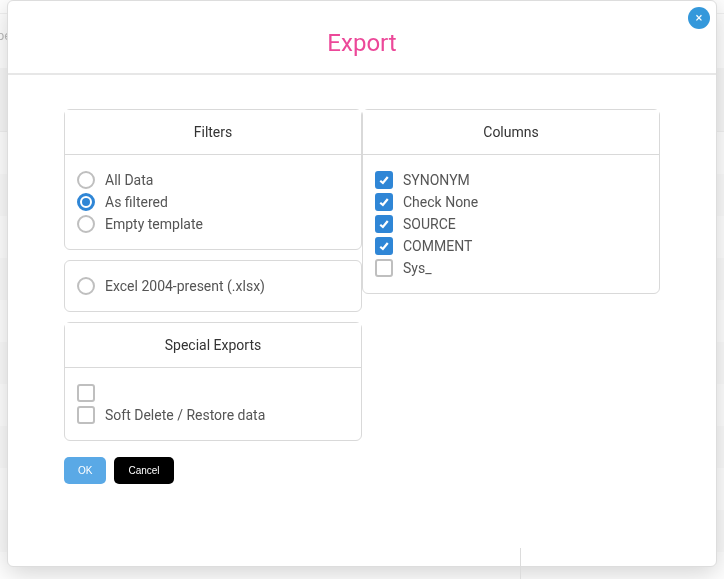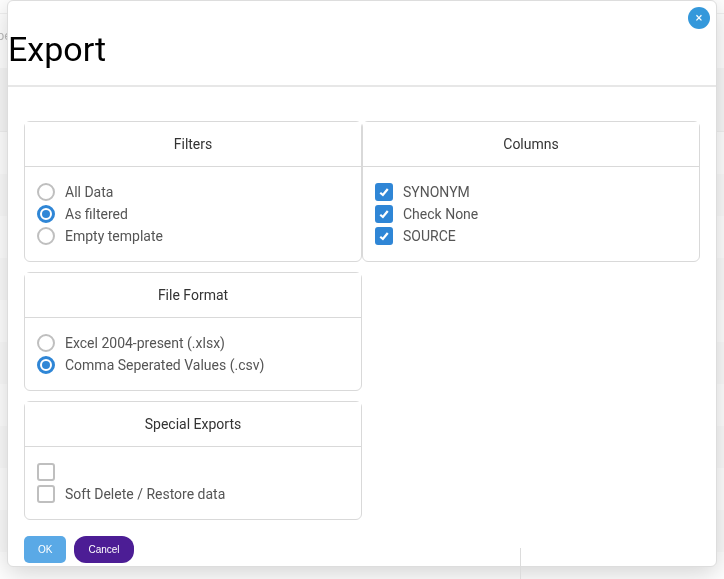--- a/index.html
+++ b/index.html
@@ -16,24 +16,24 @@
 
   .modal-overlay { position: absolute; inset: 0; background: rgba(255,255,255,0.55); }
 
   .modal { position: absolute; top: 0; left: 7px; right: 7px; bottom: 12px;
            background: #fff; border: 1px solid #ddd; border-radius: 6px;
            box-shadow: 0 6px 26px rgba(0,0,0,0.18); }
   .close-btn { position: absolute; top: 6px; right: 6px; width: 22px; height: 22px;
                border-radius: 50%; background: #3498db; color: #fff; font-size: 13px;
                line-height: 22px; text-align: center; cursor: pointer; z-index: 5; }
 
-  .modal-title { font-size: 34px; font-weight: 400; color: #000000;
+  .modal-title { text-align: center; font-size: 24px; font-weight: 400; color: #ec4899;
                  padding: 28px 0 16px; border-bottom: 2px solid #e7e7e7; }
 
-  .modal-body { display: flex; padding: 34px 16px 20px; align-items: flex-start; }
+  .modal-body { display: flex; padding: 34px 56px 20px; align-items: flex-start; }
   .col { flex: 1; display: flex; flex-direction: column; gap: 0; }
 
   .section { border: 1px solid #d9d9d9; border-radius: 6px; margin-bottom: 10px; background: #fff; }
   .section-header { text-align: center; padding: 14px 8px; font-size: 14px; color: #333;
                     border-bottom: 1px solid #d9d9d9; background: #fff; }
   .section-body { padding: 14px 12px 14px 12px; }
 
   .opt-row { display: flex; align-items: center; gap: 10px; padding: 2px 0; }
   .opt-label { font-size: 14px; color: #555; }
 
@@ -46,21 +46,21 @@
   
   .chk { width: 18px; height: 18px; border: 2px solid #bfbfbf; border-radius: 3px;
          display: inline-flex; align-items: center; justify-content: center; flex: 0 0 18px; }
   .chk.checked { background: #2f86d6; border-color: #2f86d6; }
   .chk.checked svg { display: block; }
   .chk svg { display: none; width: 12px; height: 12px; stroke: #fff; stroke-width: 3; fill: none; }
 
   .btn-row { display: flex; gap: 8px; padding: 6px 0 0 0; }
   .btn { border: none; border-radius: 5px; padding: 8px 14px; font-size: 10px; cursor: pointer; color: #fff; }
   .btn-ok     { background: #5aa9e6; }
-  .btn-cancel { background: #4c1d95; border-radius: 12px; }
+  .btn-cancel { background: #000000; }
 
   .right-vline { position: absolute; top: 548px; bottom: 0; left: 520px; width: 1px; background: #dcdcdc; }
 </style>
 </head>
 <body>
 
 <div class="bg-layer">
   <div class="bg-stripe-top"></div>
   <div class="bg-stripe-2">
     <div class="bg-text">no        1 for 'apex_url_dev_fr         IS         Combination fr                dev fr       Me</div>
@@ -95,29 +95,24 @@
             <span class="opt-label">As filtered</span>
           </div>
           <div class="opt-row">
             <span class="radio"></span>
             <span class="opt-label">Empty template</span>
           </div>
         </div>
       </div>
 
       <div class="section">
-        <div class="section-header">File Format</div>
         <div class="section-body">
           <div class="opt-row">
             <span class="radio"></span>
             <span class="opt-label">Excel 2004-present (.xlsx)</span>
-          </div>
-          <div class="opt-row">
-            <span class="radio checked"></span>
-            <span class="opt-label">Comma Seperated Values (.csv)</span>
           </div>
         </div>
       </div>
 
       <div class="section">
         <div class="section-header">Special Exports</div>
         <div class="section-body">
           <div class="opt-row">
             <span class="chk"></span>
           </div>
@@ -157,20 +152,32 @@
             <span class="opt-label">Check None</span>
           </div>
           <div class="opt-row">
             <span class="chk checked">
                 <svg viewBox="0 0 16 16">
                   <polyline points="3,9 6.5,12 13,4"></polyline>
                 </svg>
               </span>
             <span class="opt-label">SOURCE</span>
           </div>
+          <div class="opt-row">
+            <span class="chk checked">
+                <svg viewBox="0 0 16 16">
+                  <polyline points="3,9 6.5,12 13,4"></polyline>
+                </svg>
+              </span>
+            <span class="opt-label">COMMENT</span>
+          </div>
+          <div class="opt-row">
+            <span class="chk"></span>
+            <span class="opt-label">Sys_</span>
+          </div>
         </div>
       </div>
 
     </div>
 
   </div>
 </div>
 
 <div class="right-vline"></div>
 

